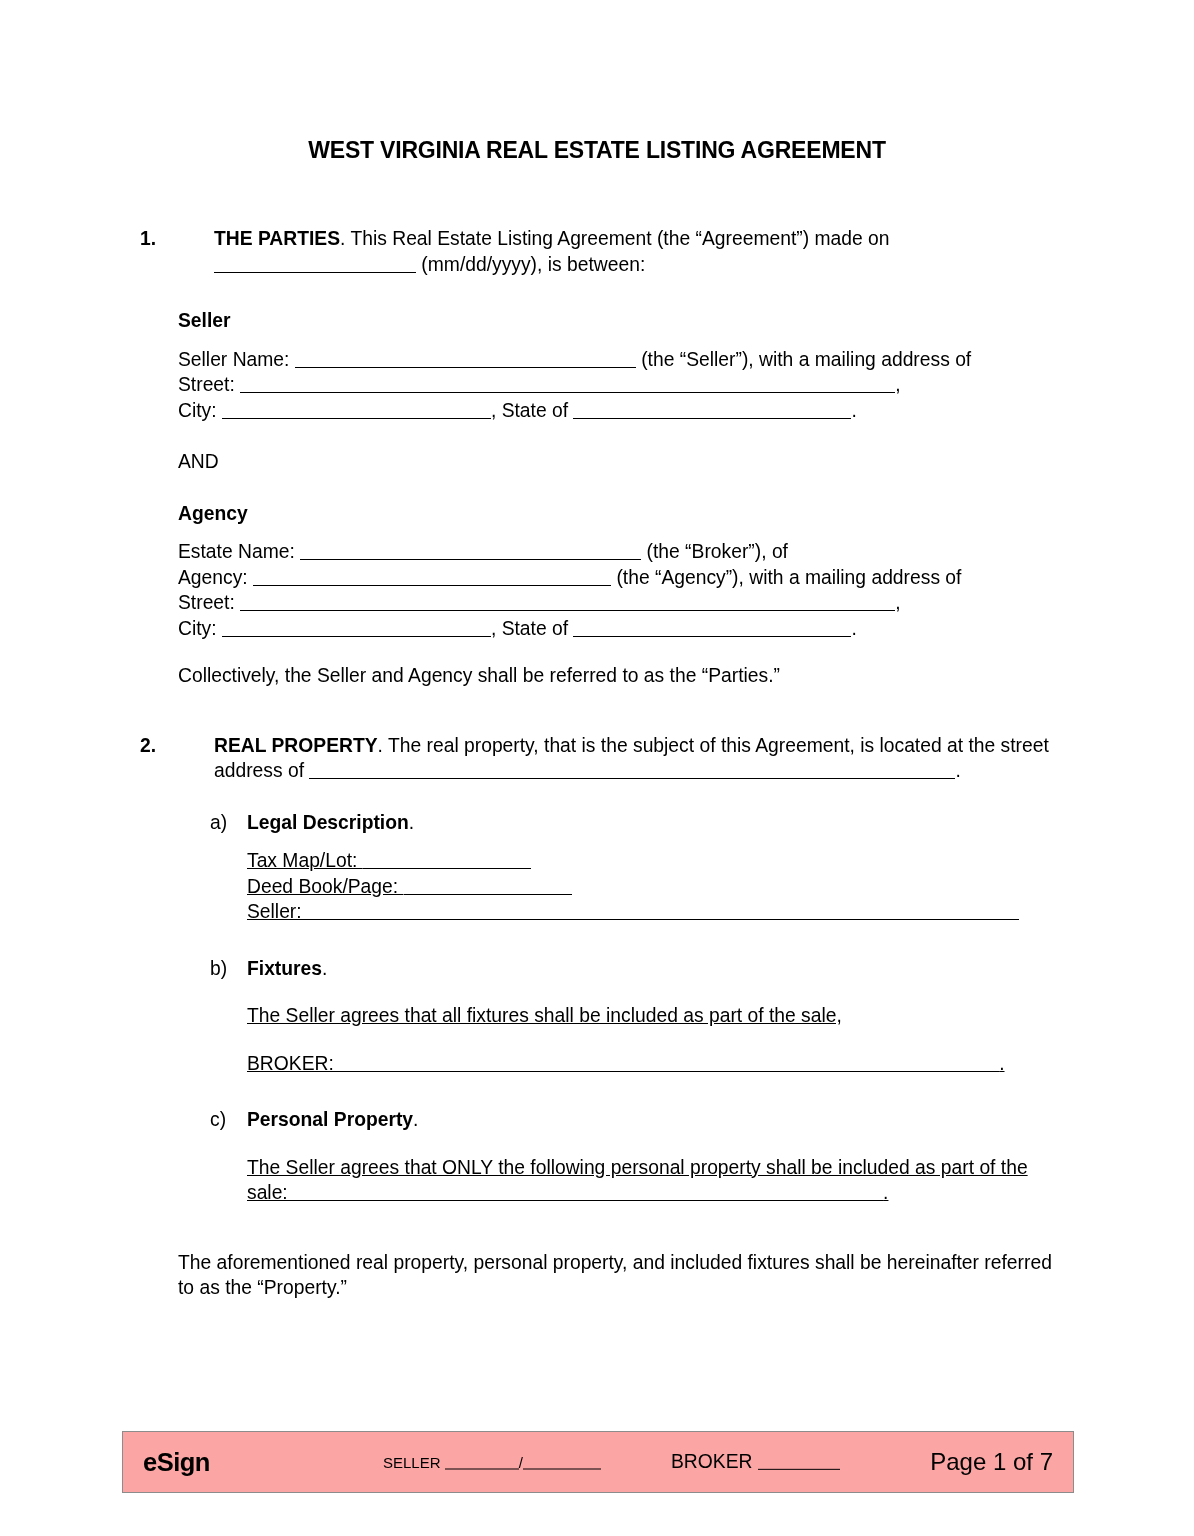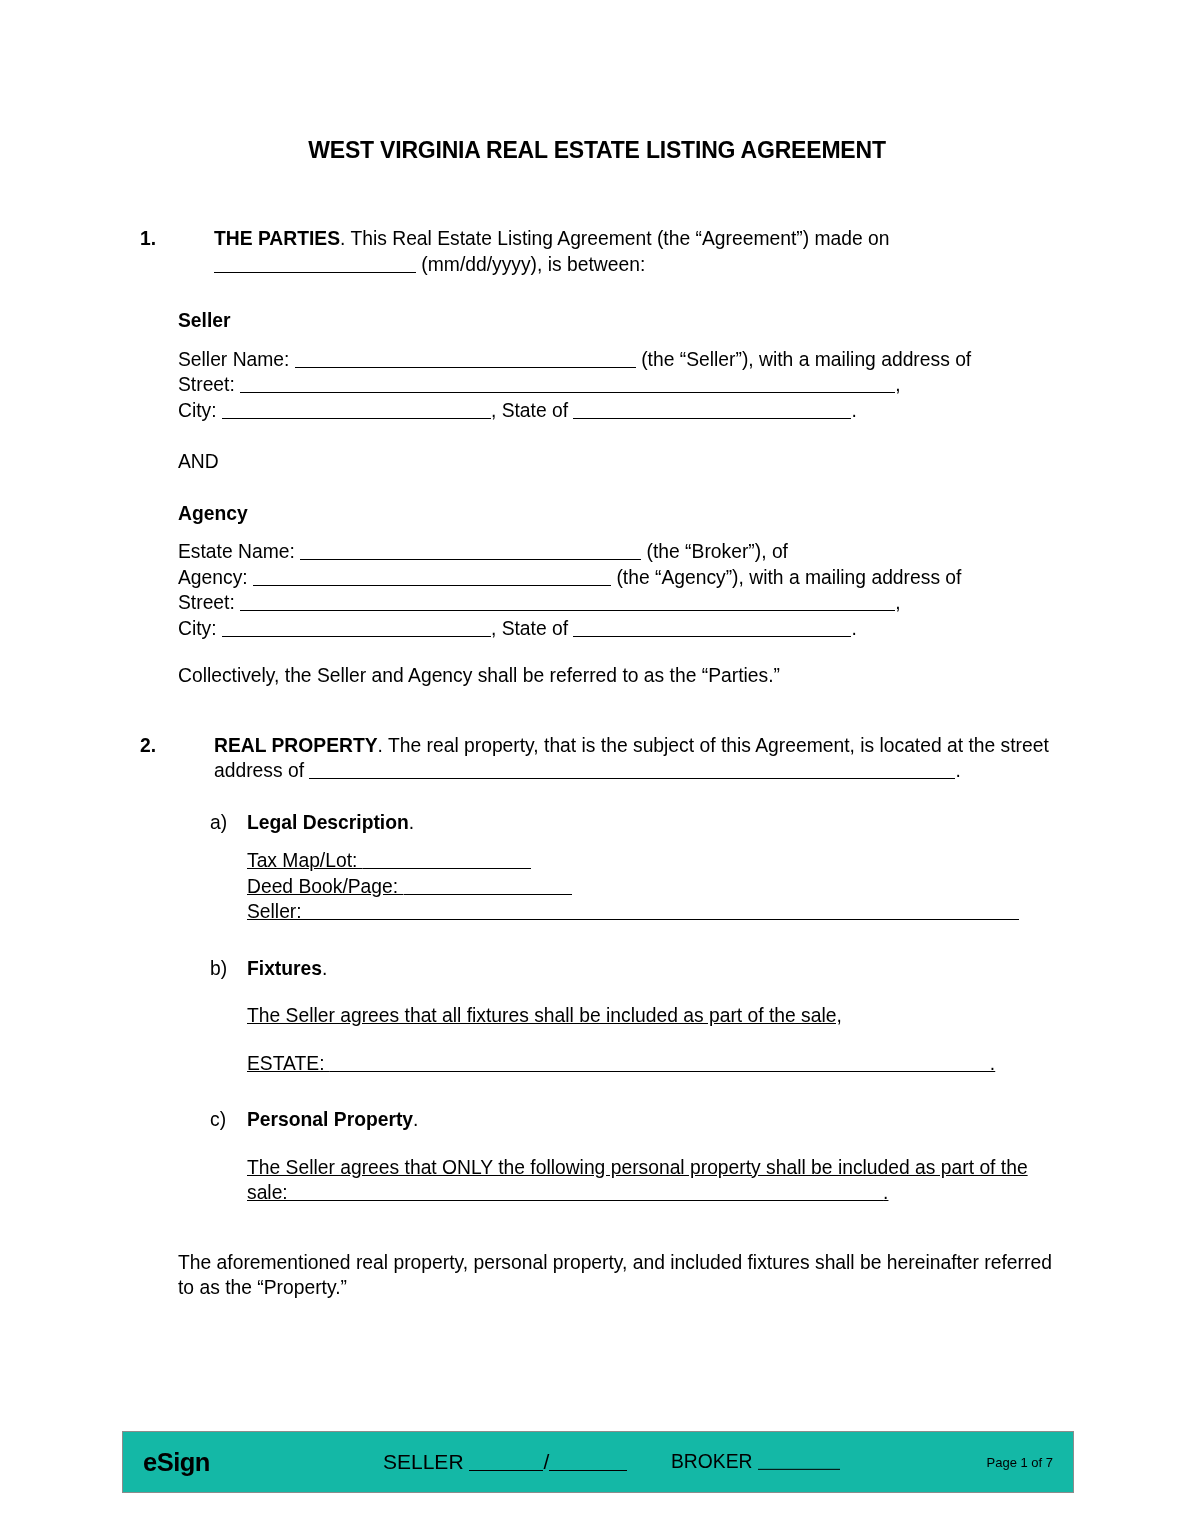--- a/index.html
+++ b/index.html
@@ -118,21 +118,21 @@
 
   
   .footer {
     position: absolute;
     left: 122px;
     top: 1431px;
     width: 952px;
     height: 62px;
     border: 1.5px solid #8c8c8c;
     box-sizing: border-box;
-    background: #14b8a6;
+    background: #fca5a5;
   }
   .footer-inner {
     position: relative;
     width: 100%;
     height: 100%;
   }
   .esign-logo {
     position: absolute;
     left: 20px;
     top: 50%;
@@ -140,37 +140,37 @@
     font-size: 25.5px;
     font-weight: bold;
     letter-spacing: -0.5px;
     color: #000000;
   }
   .footer-sig {
     position: absolute;
     left: 260px;
     top: 50%;
     transform: translateY(-50%);
-    font-size: 21px;
+    font-size: 15px;
     white-space: nowrap;
   }
   .footer-broker {
     position: absolute;
     left: 548px;
     top: 50%;
     transform: translateY(-50%);
     font-size: 19.3px;
     white-space: nowrap;
   }
   .footer-page {
     position: absolute;
     right: 20px;
     top: 50%;
     transform: translateY(-50%);
-    font-size: 13px;
+    font-size: 24px;
     white-space: nowrap;
   }
   .fill-sig {
     display: inline-block;
     border-bottom: 1.6px solid #000;
     height: 0.95em;
     vertical-align: -2px;
     width: 74px;
   }
   .fill-sig2 {
@@ -274,21 +274,21 @@
       <div class="subclause-body">
         <div class="para"><span class="b">Fixtures</span><span>.</span></div>
       </div>
     </div>
 
     <div class="gap-md"></div>
 
     <div class="subindent">
       <div class="para">The Seller agrees that all fixtures shall be included as part of the sale,</div>
       <div class="gap-md"></div>
-      <div class="para"><span>ESTATE: </span><span class="fill w-except"></span><span>.</span></div>
+      <div class="para"><span>BROKER: </span><span class="fill w-except"></span><span>.</span></div>
     </div>
 
     <div class="gap-xl"></div>
 
     <div class="subclause">
       <div class="subclause-num">c)</div>
       <div class="subclause-body">
         <div class="para"><span class="b">Personal Property</span><span>.</span></div>
       </div>
     </div>

